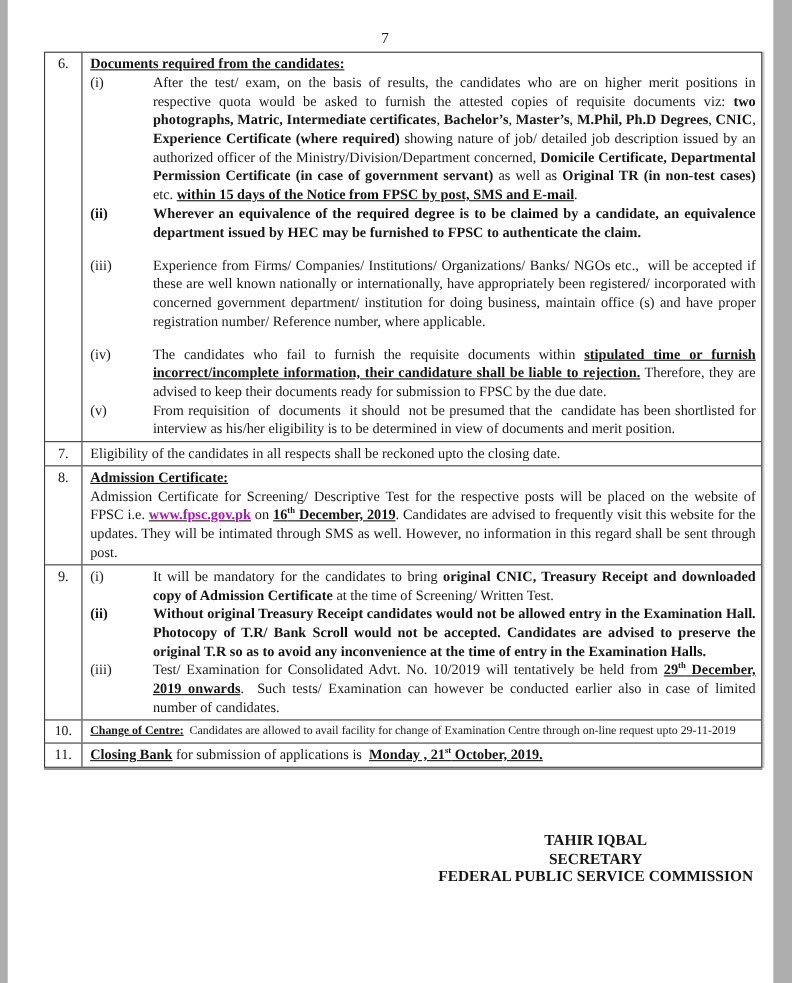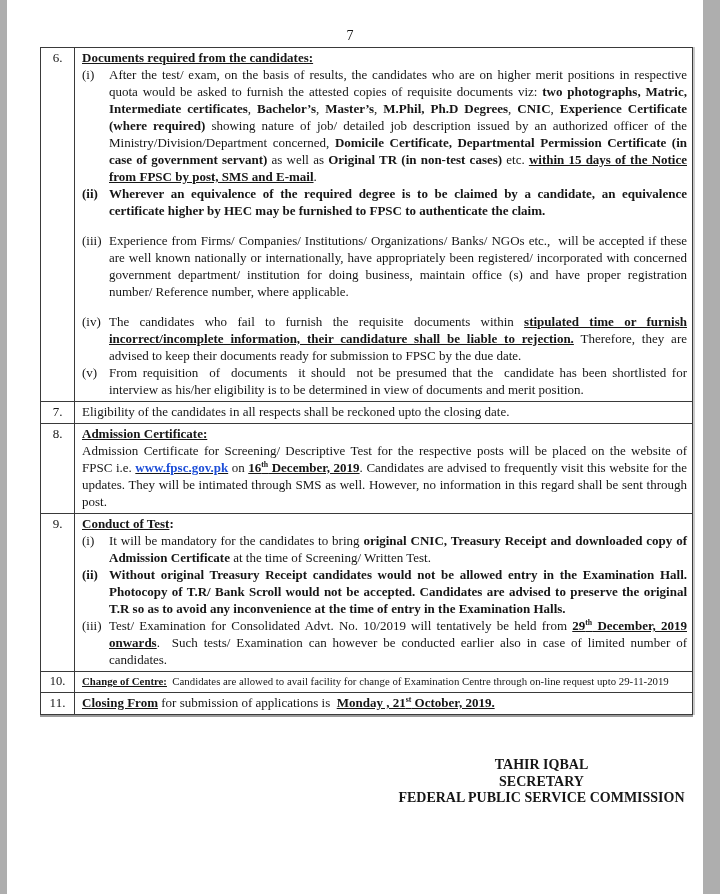--- a/index.html
+++ b/index.html
@@ -35,26 +35,26 @@
     text-align:center; font-size:13px; line-height:17px; padding-top:1px;
   }
   .cell-content {
     flex:1; padding:1px 5px 3px 7px;
     font-size:13px; line-height:17px;font-family:Liberation Serif, serif;
   }
   .para { text-align:justify; }
   .heading-para { text-align:left; }
   .li { display:flex; }
   .li .marker { flex:0 0 27px; }
-  .li .litext { flex:1; text-align:justify; }
+  .li .litext { flex:1; text-align:justify;margin-left:30px; }
   .spacer { height:13px; }
   .b { font-weight:bold; }
   .u { text-decoration:underline; }
   sup { font-size:0.6em; vertical-align:super; line-height:0; }
-  .link { color:#1d4ed8; }
+  .link { color:#a21caf; }
   .small-row .cell-content { font-size:10.8px; line-height:15px; padding-top:2px; }
   .small-row .cell-num { font-size:12.5px; }
   .signature {
     position:absolute; top:757px; left:383px; width:303px;
     text-align:center; font-weight:bold; font-size:14px; line-height:16.5px;
   }
 </style>
 </head>
 <body>
 
@@ -65,21 +65,21 @@
       <div class="trow">
         <div class="cell-num">6.</div>
         <div class="cell-content">
           <div class="para heading-para"><span class="u"><span class="b">Documents required from the candidates:</span></span></div>
           <div class="li">
             <span class="marker">(i)</span>
             <span class="litext"><span>After the test/ exam, on the basis of results, the candidates who are on higher merit positions in respective quota would be asked to furnish the attested copies of requisite documents viz: </span><span class="b">two photographs, Matric, Intermediate certificates</span><span>, </span><span class="b">Bachelor’s</span><span>, </span><span class="b">Master’s</span><span>, </span><span class="b">M.Phil, Ph.D Degrees</span><span>, </span><span class="b">CNIC</span><span>, </span><span class="b">Experience Certificate (where required)</span><span> showing nature of job/ detailed job description issued by an authorized officer of the Ministry/Division/Department concerned, </span><span class="b">Domicile Certificate, Departmental Permission Certificate (in case of government servant)</span><span> as well as </span><span class="b">Original TR (in non-test cases)</span><span> etc. </span><span class="u"><span class="b">within 15 days of the Notice from FPSC by post, SMS and E-mail</span></span><span>.</span></span>
           </div>
           <div class="li">
             <span class="marker b">(ii)</span>
-            <span class="litext"><span class="b">Wherever an equivalence of the required degree is to be claimed by a candidate, an equivalence certificate higher by HEC may be furnished to FPSC to authenticate the claim.</span></span>
+            <span class="litext"><span class="b">Wherever an equivalence of the required degree is to be claimed by a candidate, an equivalence department issued by HEC may be furnished to FPSC to authenticate the claim.</span></span>
           </div>
           <div class="spacer"></div>
           <div class="li">
             <span class="marker">(iii)</span>
             <span class="litext"><span>Experience from Firms/ Companies/ Institutions/ Organizations/ Banks/ NGOs etc.,&nbsp; will be accepted if these are well known nationally or internationally, have appropriately been registered/ incorporated with concerned government department/ institution for doing business, maintain office (s) and have proper registration number/ Reference number, where applicable.</span></span>
           </div>
           <div class="spacer"></div>
           <div class="li">
             <span class="marker">(iv)</span>
             <span class="litext"><span>The candidates who fail to furnish the requisite documents within </span><span class="u"><span class="b">stipulated time or furnish incorrect/incomplete information, their candidature shall be liable to rejection.</span></span><span> Therefore, they are advised to keep their documents ready for submission to FPSC by the due date.</span></span>
@@ -99,21 +99,20 @@
       <div class="trow">
         <div class="cell-num">8.</div>
         <div class="cell-content">
           <div class="para heading-para"><span class="u"><span class="b">Admission Certificate:</span></span></div>
           <div class="para"><span>Admission Certificate for Screening/ Descriptive Test for the respective posts will be placed on the website of FPSC i.e. </span><span class="u"><span class="b link">www.fpsc.gov.pk</span></span><span> on </span><span class="u"><span class="b">16</span><sup class="b">th</sup><span class="b"> December, 2019</span></span><span>. Candidates are advised to frequently visit this website for the updates. They will be intimated through SMS as well. However, no information in this regard shall be sent through post.</span></div>
         </div>
       </div>
       <div class="trow">
         <div class="cell-num">9.</div>
         <div class="cell-content">
-          <div class="para heading-para"><span class="u"><span class="b">Conduct of Test</span></span><span class="b">:</span></div>
           <div class="li">
             <span class="marker">(i)</span>
             <span class="litext"><span> It will be mandatory for the candidates to bring </span><span class="b">original CNIC, Treasury Receipt and downloaded copy of Admission Certificate</span><span> at the time of Screening/ Written Test.</span></span>
           </div>
           <div class="li">
             <span class="marker b">(ii)</span>
             <span class="litext"><span class="b"> Without original Treasury Receipt candidates would not be allowed entry in the Examination Hall. Photocopy of T.R/ Bank Scroll would not be accepted. Candidates are advised to preserve the original T.R so as to avoid any inconvenience at the time of entry in the Examination Halls.</span></span>
           </div>
           <div class="li">
             <span class="marker">(iii)</span>
@@ -123,21 +122,21 @@
       </div>
       <div class="trow small-row">
         <div class="cell-num">10.</div>
         <div class="cell-content">
           <div class="para"><span class="u"><span class="b">Change of Centre:</span></span><span>&nbsp; Candidates are allowed to avail facility for change of Examination Centre through on-line request upto 29-11-2019</span></div>
         </div>
       </div>
       <div class="trow">
         <div class="cell-num">11.</div>
         <div class="cell-content">
-          <div class="para"><span class="u"><span class="b">Closing From</span></span><span> for submission of applications is&nbsp; </span><span class="u"><span class="b">Monday , 21</span><sup class="b">st</sup><span class="b"> October, 2019.</span></span></div>
+          <div class="para"><span class="u"><span class="b">Closing Bank</span></span><span> for submission of applications is&nbsp; </span><span class="u"><span class="b">Monday , 21</span><sup class="b">st</sup><span class="b"> October, 2019.</span></span></div>
         </div>
       </div>
     </div>
 
   <div class="signature">
     <div>TAHIR IQBAL</div>
     <div>SECRETARY</div>
     <div>FEDERAL PUBLIC SERVICE COMMISSION</div>
   </div>
 </div>

